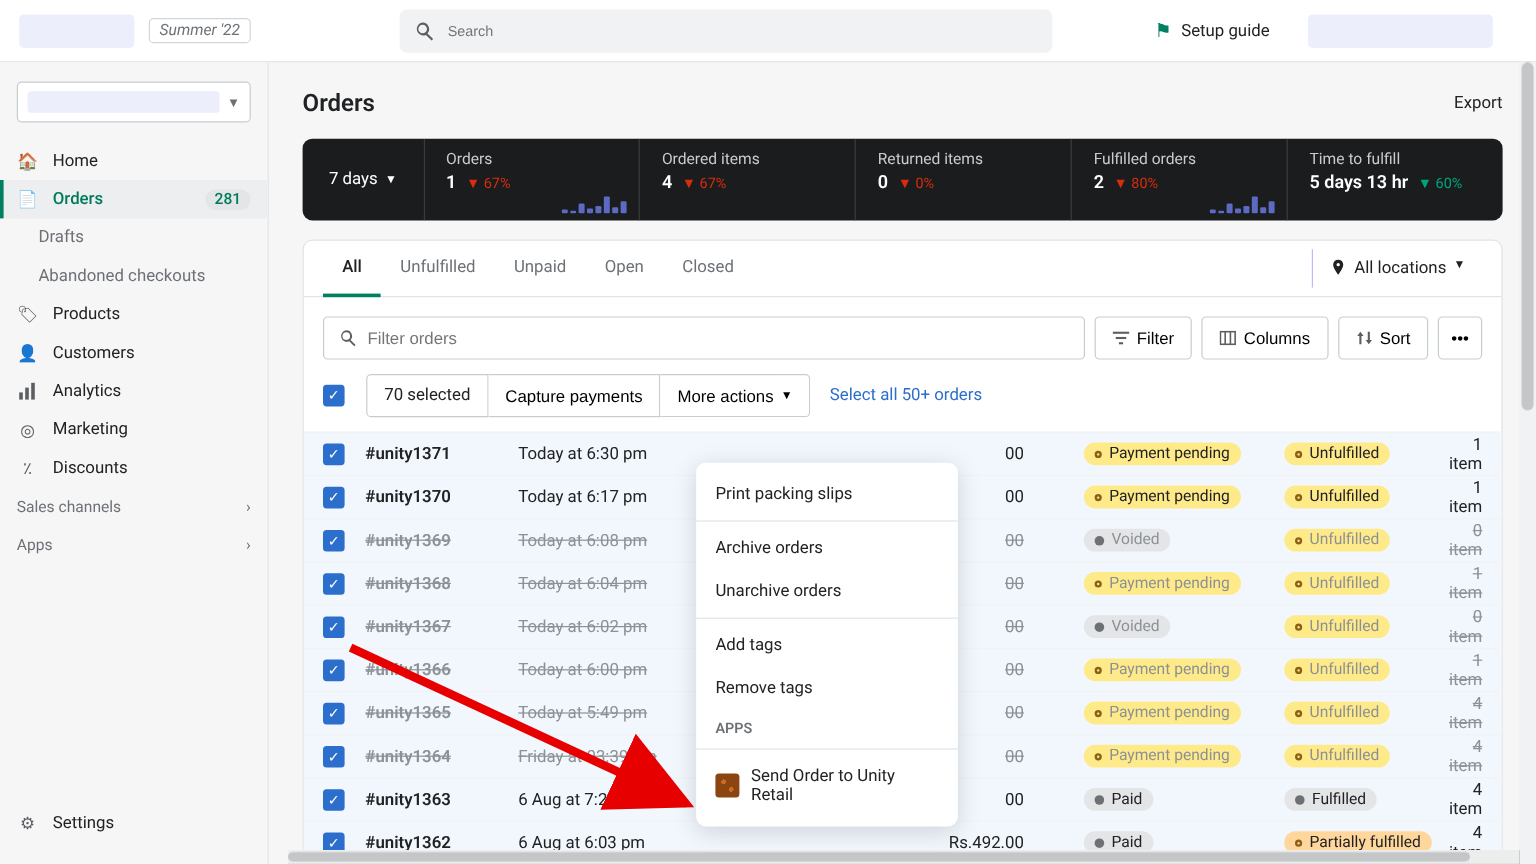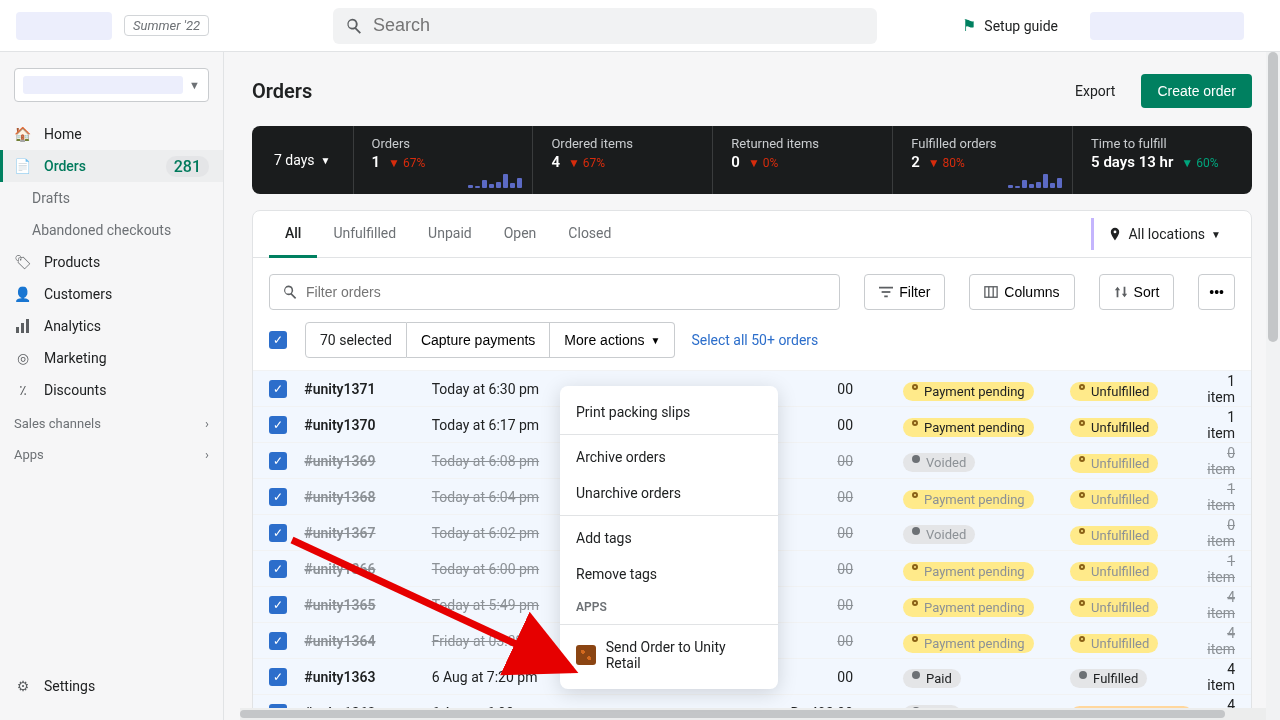--- a/index.html
+++ b/index.html
@@ -1,36 +1,36 @@
 <!DOCTYPE html>
 <html><head>
 <meta charset="utf-8">
 <style>
 *{box-sizing:border-box;margin:0;padding:0}
 body{font-family:-apple-system,BlinkMacSystemFont,"Segoe UI",Roboto,sans-serif;font-size:14px;color:#202223;background:#f6f6f7;overflow:hidden}
 .topbar{height:52px;background:#fff;border-bottom:1px solid #e1e3e5;display:flex;align-items:center;padding:0 16px;gap:12px}
 .logo-placeholder{width:96px;height:28px;background:#eceefc;border-radius:4px}
 .env-tag{font-size:13px;font-style:italic;color:#6d7175;border:1px solid #d2d5d8;border-radius:4px;padding:2px 8px}
 .search-bar{flex:0 0 544px;height:36px;background:#f1f2f3;border-radius:6px;display:flex;align-items:center;padding:0 12px;gap:10px;margin-left:112px}
-.search-bar input{border:none;background:transparent;outline:none;font-size:18px;flex:1}
+.search-bar input{border:none;background:transparent;outline:none;font-size:12px;flex:1}
 .setup-guide{margin-left:auto;display:flex;align-items:center;gap:8px;color:#202223;cursor:pointer}
 .flag-icon{color:#008060;font-size:16px}
 .profile-placeholder{width:154px;height:28px;background:#eceefc;border-radius:4px;margin-left:20px}
 .avatar-placeholder{width:8px}
 .layout{display:flex;height:calc(100vh - 52px)}
 .sidebar{width:224px;background:#f6f6f7;border-right:1px solid #e1e3e5;padding:16px 0;display:flex;flex-direction:column}
 .store-select{margin:0 14px 16px;height:34px;background:#fff;border:1px solid #c9cccf;border-radius:4px;display:flex;align-items:center;padding:0 8px}
 .store-select-inner{flex:1;height:18px;background:#eceefc;border-radius:3px}
 .store-caret{color:#6d7175;font-size:11px;margin-left:6px}
 .nav-item{display:flex;align-items:center;height:32px;padding:0 14px;gap:12px;cursor:pointer;color:#202223}
 .nav-item.sub{padding-left:32px;color:#6d7175}
 .nav-item.active{background:#edeeef;border-left:3px solid #008060;padding-left:11px;color:#007a5c;font-weight:500}
 .nav-icon{width:18px;display:flex;justify-content:center;color:#5c5f62}
 .nav-item.active .nav-icon{color:#007a5c}
-.nav-badge{margin-left:auto;background:#e4e5e7;border-radius:10px;padding:1px 8px;font-size:16px}
+.nav-badge{margin-left:auto;background:#e4e5e7;border-radius:10px;padding:1px 8px;font-size:13px}
 .nav-section{padding:10px 14px 6px;font-size:13px;color:#6d7175;display:flex;align-items:center;justify-content:space-between}
 .settings-row{margin-top:auto;display:flex;align-items:center;height:36px;padding:0 14px;gap:12px;cursor:pointer}
 .main{flex:1;overflow:auto;padding:22px 28px;position:relative}
 .main-header{display:flex;align-items:center;margin-bottom:18px}
 .page-title{font-size:20px;font-weight:600}
 .export-link{margin-left:auto;color:#202223;cursor:pointer}
 .create-btn{margin-left:26px;background:#008060;color:#fff;border:none;border-radius:4px;padding:9px 16px;font-size:14px;cursor:pointer}
 .stats-bar{background:#1a1c1d;border-radius:8px;display:flex;height:68px;overflow:hidden;margin-bottom:16px}
 .stats-period{color:#fff;display:flex;align-items:center;padding:0 22px;font-size:14px;border-right:1px solid #3a3c3d;gap:6px}
 .stat{flex:1;border-right:1px solid #3a3c3d;padding:10px 18px;color:#fff;position:relative}
@@ -40,22 +40,22 @@
 .stat-value{font-size:15px;font-weight:600}
 .stat-change{font-size:12px}
 .change-down{color:#d72c0d}
 .change-up{color:#00a47c}
 .stat-spark{position:absolute;right:10px;bottom:6px;display:flex;gap:2px;align-items:flex-end}
 .spark-bar{width:5px;background:#5c6ac4;border-radius:1px}
 .card{background:#fff;border-radius:8px;border:1px solid #e1e3e5}
 .tabs-row{display:flex;align-items:center;border-bottom:1px solid #e1e3e5;padding:0 16px}
 .tab{padding:14px 16px;color:#6d7175;cursor:pointer;border-bottom:3px solid transparent;margin-bottom:-1px}
 .tab.active{color:#202223;border-bottom-color:#008060;font-weight:500}
-.locations-btn{margin-left:auto;display:flex;align-items:center;gap:6px;padding:8px 14px;cursor:pointer;border-left:3px solid #c4b5fd}
-.toolbar-row{display:flex;gap:24px;padding:16px 16px 12px}
+.locations-btn{margin-left:auto;display:flex;gap:6px;padding:8px 14px;cursor:pointer;border-left:1px solid #c4b5fd}
+.toolbar-row{display:flex;gap:8px;padding:16px 16px 12px}
 .filter-input{flex:1;height:36px;border:1px solid #c9cccf;border-radius:4px;display:flex;align-items:center;padding:0 12px;gap:8px}
 .filter-input input{border:none;outline:none;flex:1;font-size:14px}
 .tool-btn{height:36px;border:1px solid #c9cccf;border-radius:4px;background:#fff;padding:0 14px;display:flex;align-items:center;gap:6px;cursor:pointer;font-size:14px}
 .tool-btn.icon-only{padding:0 10px}
 .bulk-row{display:flex;align-items:center;padding:0 16px 12px;gap:0}
 .bulk-check{width:36px;display:flex;align-items:center}
 .checkbox{width:18px;height:18px;border-radius:3px;background:#2c6ecb;display:flex;align-items:center;justify-content:center;color:#fff;font-size:12px;cursor:pointer}
 .bulk-label{border:1px solid #c9cccf;border-radius:4px 0 0 4px;background:#fff;height:36px;display:flex;align-items:center;padding:0 14px}
 .bulk-btn{border:1px solid #c9cccf;border-left:none;background:#fff;height:36px;padding:0 14px;cursor:pointer;font-size:14px}
 .bulk-btn.more{border-radius:0 4px 4px 0;display:flex;align-items:center;gap:6px}
@@ -66,21 +66,21 @@
 .row.archived .order-id,.row.archived .cell-date,.row.archived .cell-total,.row.archived .cell-items{text-decoration:line-through}
 .cell-check{width:36px}
 .cell-id{width:130px;font-weight:600}
 .order-id{font-weight:600}
 .cell-date{width:170px}
 .cell-cust{width:170px}
 .cell-total{width:90px;text-align:right}
 .cell-pay{width:200px;padding-left:50px}
 .cell-fulfill{width:160px;padding-left:20px}
 .cell-items{flex:1;text-align:right}
-.badge{display:inline-flex;align-items:flex-start;gap:6px;padding:2px 9px;border-radius:10px;font-size:13px}
+.badge{display:inline-flex;align-items:center;gap:6px;padding:2px 9px;border-radius:10px;font-size:13px}
 .badge-dot{width:8px;height:8px;border-radius:50%}
 .badge.pending{background:#ffea8a}
 .badge.pending .badge-dot{border:2px solid #8a6116;background:transparent;width:6px;height:6px}
 .badge.voided{background:#e4e5e7}
 .badge.voided .badge-dot{background:#6d7175}
 .badge.paid{background:#e4e5e7}
 .badge.paid .badge-dot{background:#6d7175}
 .badge.unfulfilled{background:#ffea8a}
 .badge.unfulfilled .badge-dot{border:2px solid #8a6116;background:transparent;width:6px;height:6px}
 .badge.fulfilled{background:#e4e5e7}
@@ -179,21 +179,20 @@
     <div class="settings-row">
         <span class="nav-icon">⚙</span>
         <span>Settings</span>
       </div>
   </div>
 
   <div class="main">
     <div class="main-header">
       <div class="page-title">Orders</div>
       <div class="export-link">Export</div>
-      <button class="create-btn">Create order</button>
     </div>
 
     <div class="stats-bar">
       <div class="stats-period">
           <span>7 days</span>
           <span style="font-size:10px">▼</span>
         </div>
       <div id="stats-container" style="display:flex;flex:1">
           <div class="stat">
             <div class="stat-label">Orders</div>
@@ -435,21 +434,21 @@
             <div class="cell-date">6 Aug at 6:03 pm</div>
             <div class="cell-cust"></div>
             <div class="cell-total">Rs.492.00</div>
             <div class="cell-pay"><span class="badge paid"><span class="badge-dot"></span>Paid</span></div>
             <div class="cell-fulfill"><span class="badge partial"><span class="badge-dot"></span>Partially fulfilled</span></div>
             <div class="cell-items">4 item</div>
           </div>
         </div>
     </div>
 
-    <div class="dropdown" style="top:334px;left:336px">
+    <div class="dropdown" style="top:334px;left:356px">
       <div class="dd-item">Print packing slips</div>
       <div class="dd-divider"></div>
       <div class="dd-item">Archive orders</div>
       <div class="dd-item">Unarchive orders</div>
       <div class="dd-divider"></div>
       <div class="dd-item">Add tags</div>
       <div class="dd-item">Remove tags</div>
       <div class="dd-section">APPS</div>
       <div class="dd-divider"></div>
       <div class="dd-app">

